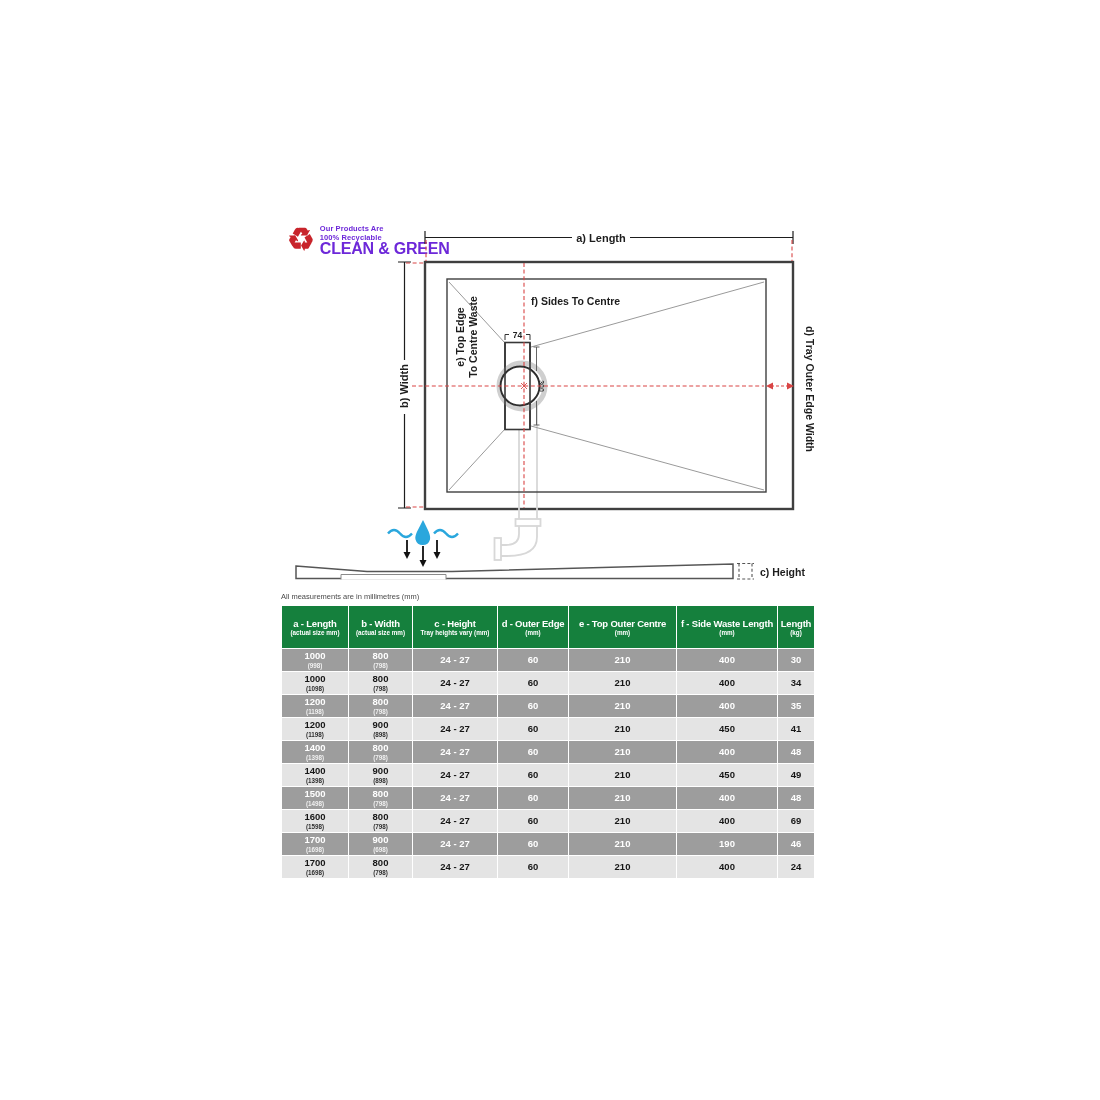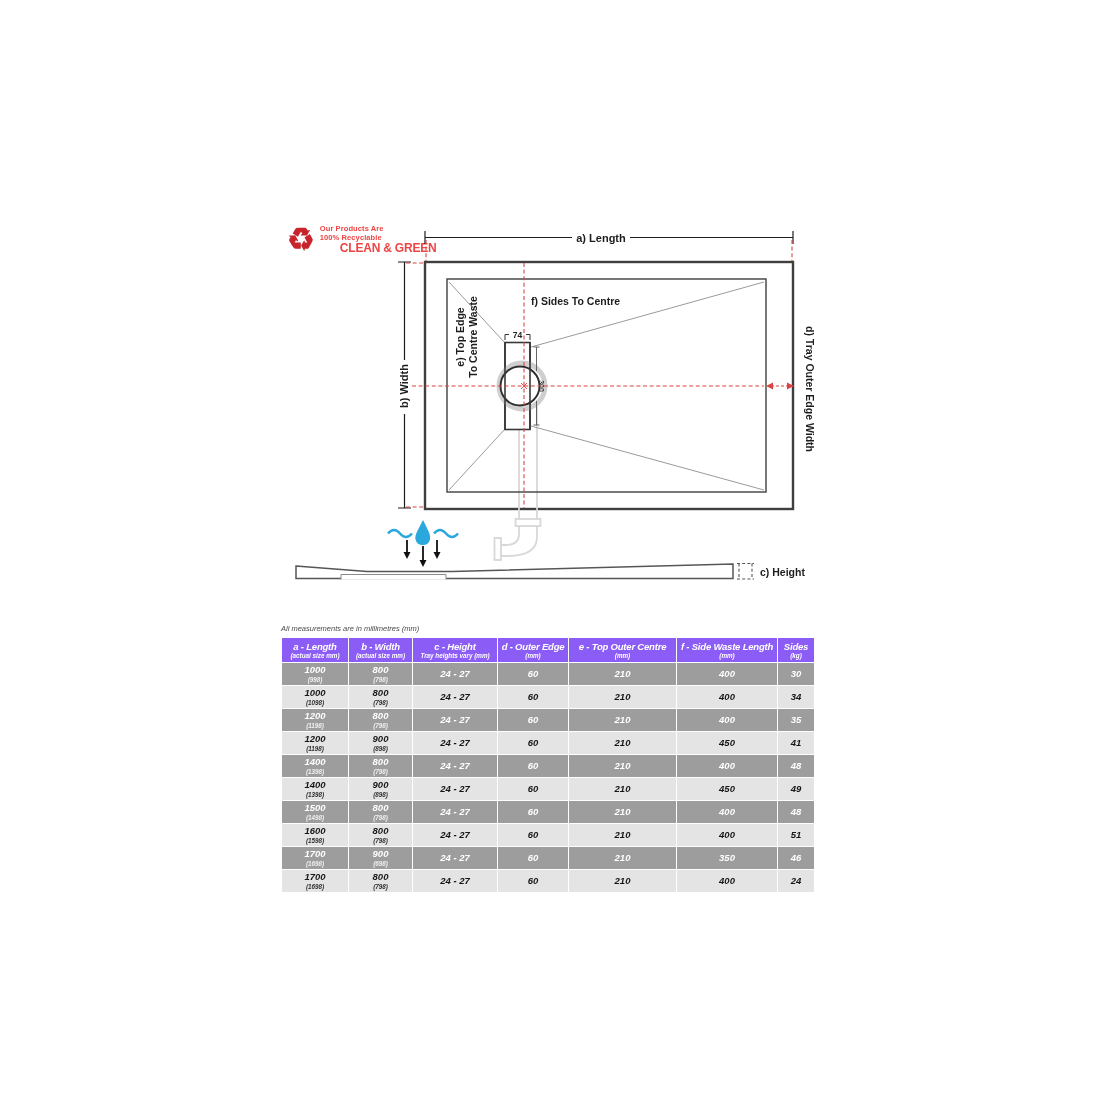--- a/index.html
+++ b/index.html
@@ -3,33 +3,33 @@
 <meta charset="utf-8">
 <style>
   * { margin:0; padding:0; box-sizing:border-box; }
   html,body { background:#fff; }
   body { font-family:"Liberation Sans", sans-serif; }
   #canvas { position:relative; width:1100px; height:1100px; background:#fff; overflow:hidden; }
 
   
   .logo { position:absolute; left:287px; top:224px; display:flex; align-items:center; gap:5px; }
   .recycle-glyph { font-size:31px; line-height:31px; color:#c8242b; font-weight:bold; }
-  .logo-text { display:flex; flex-direction:column; color:#ef4444; }
+  .logo-text { display:flex; flex-direction:column; color:#6d28d9; }
   .logo-line-sm { font-size:7.5px; font-weight:bold; line-height:9px; letter-spacing:.1px; }
-  .logo-line-lg { font-size:12px; font-weight:bold; line-height:13px; letter-spacing:-.2px;margin-left:20px; }
+  .logo-line-lg { font-size:16px; font-weight:bold; line-height:13px; letter-spacing:-.2px; }
 
   
   #diagram-svg { position:absolute; left:0; top:0; }
 
   
-  .table-wrap { position:absolute; left:281px; top:624px; width:533px;font-style:italic; }
+  .table-wrap { position:absolute; left:281px; top:592px; width:533px; }
   .units-note { font-size:7.5px; color:#4a4a4a; margin-bottom:4px; }
   table.spec { border-collapse:collapse; table-layout:fixed; width:533px; }
   table.spec th, table.spec td { border:1.5px solid #fff; text-align:center; vertical-align:middle; padding:1px 0; }
-  th.hdr { background:#8b5cf6; color:#fff; height:25px; }
+  th.hdr { background:#15803d; color:#fff; height:43px; }
   .hdr-main { font-size:9.5px; font-weight:bold; line-height:11px; letter-spacing:-.2px; }
   .hdr-sub  { font-size:6.3px; font-weight:bold; line-height:8px; }
   tr.row-dark td { background:#9d9d9d; color:#fff; }
   tr.row-light td { background:#e4e4e4; color:#161616; }
   td { height:23px; }
   .cell-main { font-size:9.5px; font-weight:bold; line-height:10.5px; }
   .cell-sub  { font-size:6.3px; font-weight:bold; line-height:7.5px; }
   tr.row-dark .cell-sub { color:rgba(255,255,255,.85); }
   tr.row-light .cell-sub { color:#2e2e2e; }
   .col-a{width:67px}.col-b{width:64px}.col-c{width:85px}.col-d{width:71px}.col-e{width:108px}.col-f{width:101px}.col-w{width:37px}
@@ -177,21 +177,21 @@
             </th>
             <th class="hdr">
               <div class="hdr-main">e - Top Outer Centre</div>
               <div class="hdr-sub">(mm)</div>
             </th>
             <th class="hdr">
               <div class="hdr-main">f - Side Waste Length</div>
               <div class="hdr-sub">(mm)</div>
             </th>
             <th class="hdr">
-              <div class="hdr-main">Sides</div>
+              <div class="hdr-main">Length</div>
               <div class="hdr-sub">(kg)</div>
             </th>
           </tr>
       </thead>
       <tbody id="tbl-body">
           <tr class="row-dark">
             <td>
               <div class="cell-main">1000</div>
               <div class="cell-sub">(998)</div>
             </td>
@@ -380,21 +380,21 @@
             <td>
               <div class="cell-main">60</div>
             </td>
             <td>
               <div class="cell-main">210</div>
             </td>
             <td>
               <div class="cell-main">400</div>
             </td>
             <td>
-              <div class="cell-main">51</div>
+              <div class="cell-main">69</div>
             </td>
           </tr>
           <tr class="row-dark">
             <td>
               <div class="cell-main">1700</div>
               <div class="cell-sub">(1698)</div>
             </td>
             <td>
               <div class="cell-main">900</div>
               <div class="cell-sub">(698)</div>
@@ -402,21 +402,21 @@
             <td>
               <div class="cell-main">24 - 27</div>
             </td>
             <td>
               <div class="cell-main">60</div>
             </td>
             <td>
               <div class="cell-main">210</div>
             </td>
             <td>
-              <div class="cell-main">350</div>
+              <div class="cell-main">190</div>
             </td>
             <td>
               <div class="cell-main">46</div>
             </td>
           </tr>
           <tr class="row-light">
             <td>
               <div class="cell-main">1700</div>
               <div class="cell-sub">(1698)</div>
             </td>

